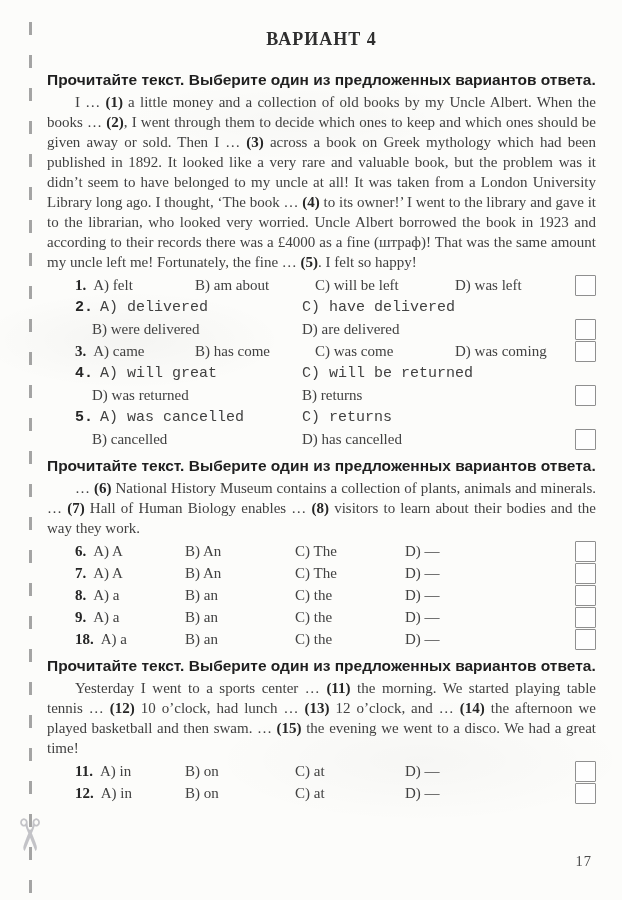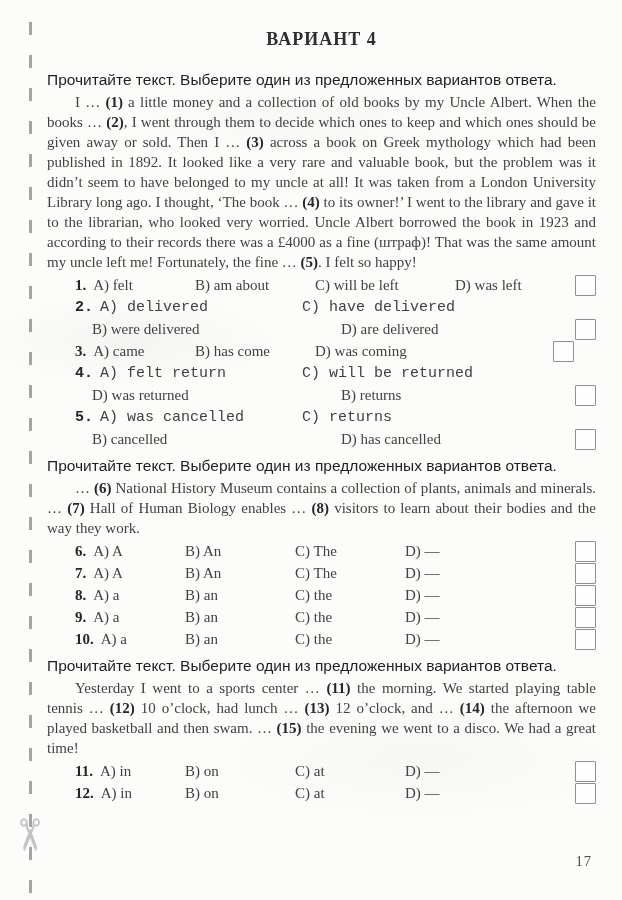--- a/index.html
+++ b/index.html
@@ -26,35 +26,35 @@
     font-family:"DejaVu Sans",sans-serif;font-size:44px;line-height:46px;
     color:#c3c3c7;transform:rotate(90deg);user-select:none;
   }
   .content{position:absolute;left:47px;top:28px;width:549px;color:#414141;}
   .title{
     margin:0 0 20px;text-align:center;font-size:18px;font-weight:bold;
     letter-spacing:1px;color:#2e2e2e;line-height:22px;
   }
   .instruction{
     margin:6px 0 2px;font-family:"Liberation Sans","DejaVu Sans",sans-serif;
-    font-weight:normal;font-size:15.5px;line-height:20px;color:#1f1f1f;
+    font-weight:bold;font-size:15.5px;line-height:20px;color:#1f1f1f;
   }
   .para{
     margin:2px 0 0;font-size:15px;line-height:20px;text-align:justify;
     text-indent:28px;color:#414141;
   }
   .para b{color:#262626;}
   .qblock{margin-top:2px;}
   .qrow{display:grid;align-items:center;height:22px;font-size:15px;color:#414141;}
   .qrow .qnum{font-weight:bold;color:#262626;margin-right:7px;}
   .qrow .cell{white-space:nowrap;}
   .four1{grid-template-columns:120px 120px 140px 1fr 22px;padding-left:28px;}
   .four2{grid-template-columns:110px 110px 110px 1fr 22px;padding-left:28px;font-family:Liberation Serif, serif;}
   .twoL1{grid-template-columns:227px 1fr 22px;padding-left:28px;font-family:Liberation Mono, monospace;}
-  .twoL2{grid-template-columns:210px 1fr 22px;padding-left:45px;gap:39px;}
+  .twoL2{grid-template-columns:210px 1fr 22px;padding-left:45px;}
   .box{
     width:21px;height:21px;box-sizing:border-box;border:1.4px solid #8f8f8f;
     background:#fefefe;border-radius:1px;justify-self:end;align-self:center;
   }
   .boxspacer{width:22px;}
   .pagenum{
     position:absolute;right:30px;bottom:30px;font-size:14.5px;color:#4a4a4a;
     letter-spacing:1px;
   }
 </style>
@@ -85,25 +85,26 @@
         <span class="boxspacer"></span>
       </div>
       <div class="qrow twoL2">
         <span class="cell">B) were delivered</span>
         <span class="cell">D) are delivered</span>
         <span class="box"></span>
       </div>
       <div class="qrow four1">
         <span class="cell"><b class="qnum">3.</b><span>A) came</span></span>
         <span class="cell">B) has come</span>
+        <span class="cell">C) was come</span>
         <span class="cell">D) was coming</span>
         <span class="box"></span>
       </div>
       <div class="qrow twoL1">
-        <span class="cell"><b class="qnum">4.</b><span>A) felt return</span></span>
+        <span class="cell"><b class="qnum">4.</b><span>A) will great</span></span>
         <span class="cell">C) will be returned</span>
         <span class="boxspacer"></span>
       </div>
       <div class="qrow twoL2">
         <span class="cell">D) was returned</span>
         <span class="cell">B) returns</span>
         <span class="box"></span>
       </div>
       <div class="qrow twoL1">
         <span class="cell"><b class="qnum">5.</b><span>A) was cancelled</span></span>
@@ -143,21 +144,21 @@
         <span class="box"></span>
       </div>
       <div class="qrow four2">
         <span class="cell"><b class="qnum">9.</b><span>A) a</span></span>
         <span class="cell">B) an</span>
         <span class="cell">C) the</span>
         <span class="cell">D) —</span>
         <span class="box"></span>
       </div>
       <div class="qrow four2">
-        <span class="cell"><b class="qnum">10.</b><span>A) a</span></span>
+        <span class="cell"><b class="qnum">18.</b><span>A) a</span></span>
         <span class="cell">B) an</span>
         <span class="cell">C) the</span>
         <span class="cell">D) —</span>
         <span class="box"></span>
       </div>
     </div>
 
     <p class="instruction">Прочитайте текст. Выберите один из предложенных вариантов ответа.</p>
     <p class="para">Yesterday I went to a sports center … <b>(11)</b> the morning. We started playing table tennis … <b>(12)</b> 10 o’clock, had lunch … <b>(13)</b> 12 o’clock, and … <b>(14)</b> the afternoon we played basketball and then swam. … <b>(15)</b> the evening we went to a disco. We had a great time!</p>
 

